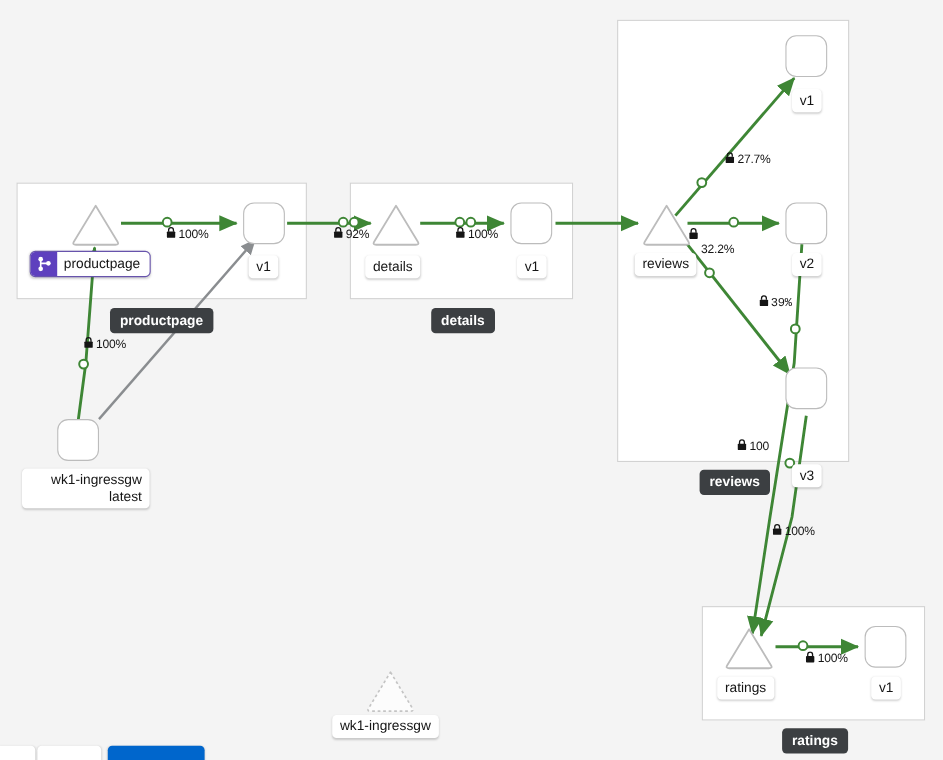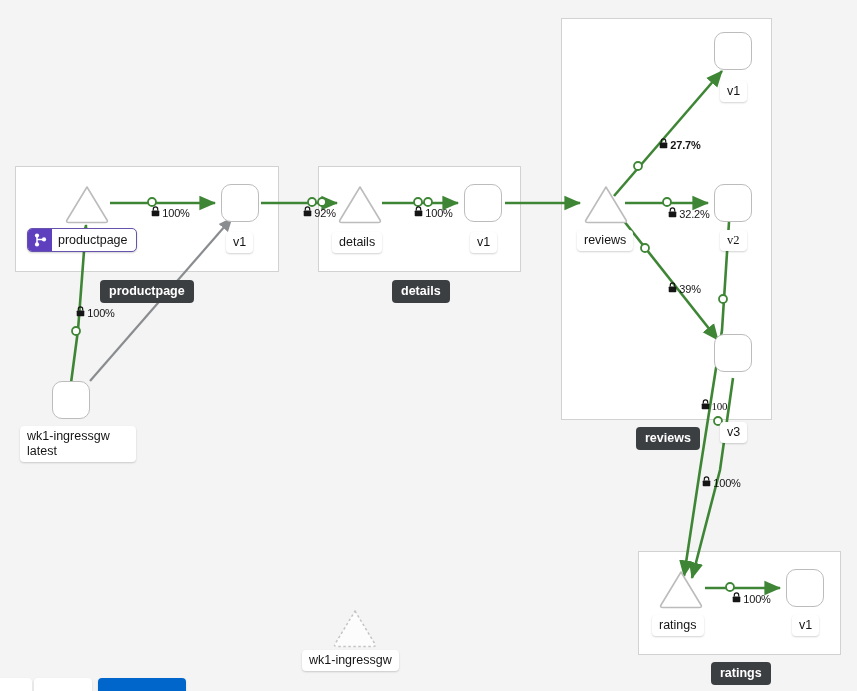--- a/index.html
+++ b/index.html
@@ -47,21 +47,21 @@
   
   .node-label {
     position: absolute;
     background: #ffffff;
     color: #151515;
     font-size: 12.5px;
     line-height: 15px;
     padding: 3px 7px;
     border-radius: 4px;
     white-space: pre;
-    text-align: left;
+    text-align: right;
     box-shadow: 0 1px 2px rgba(0,0,0,0.18);
   }
 
   
   .tooltip-chip {
     position: absolute;
     background: #3c3f42;
     color: #ffffff;
     font-size: 12.5px;
     font-weight: bold;
@@ -248,21 +248,21 @@
   <div class="node-label" style="left:226px; top:232px;">v1</div>
 
   <div class="node-label" style="left:332px; top:232px;">details</div>
 
   <div class="node-label" style="left:470px; top:232px;">v1</div>
 
   <div class="node-label" style="left:577px; top:230px;">reviews</div>
 
   <div class="node-label" style="left:720px; top:81px;">v1</div>
 
-  <div class="node-label" style="left:720px; top:230px;font-family:Liberation Serif, serif;">v2</div>
+  <div class="node-label" style="left:720px; top:230px;">v2</div>
 
   <div class="node-label" style="left:720px; top:381px;margin-top:41px;">v3</div>
 
   <div class="node-label" style="left:652px; top:615px;">ratings</div>
 
   <div class="node-label" style="left:792px; top:615px;">v1</div>
 
   <div class="node-label" style="left:20px; top:426px; width:102px;">wk1-ingressgw
 latest</div>
 
@@ -314,51 +314,51 @@
   <div class="edge-label" style="left:58px; top:294px;">
     <span class="lock">
       <svg width="9" height="11" viewBox="0 0 9 11">
         <path d="M2.3,4.6 L2.3,3.1 A2.2,2.2 0 0 1 6.7,3.1 L6.7,4.6" stroke="#151515" stroke-width="1.2" fill="none"></path>
         <rect x="0.7" y="4.4" width="7.6" height="5.8" rx="0.8" fill="#151515"></rect>
       </svg>
     </span>
     <span class="pct">100%</span>
   </div>
 
-  <div class="edge-label" style="left:641px; top:126px;font-weight:bold;">
+  <div class="edge-label" style="left:641px; top:126px;">
     <span class="lock">
       <svg width="9" height="11" viewBox="0 0 9 11">
         <path d="M2.3,4.6 L2.3,3.1 A2.2,2.2 0 0 1 6.7,3.1 L6.7,4.6" stroke="#151515" stroke-width="1.2" fill="none"></path>
         <rect x="0.7" y="4.4" width="7.6" height="5.8" rx="0.8" fill="#151515"></rect>
       </svg>
     </span>
     <span class="pct">27.7%</span>
   </div>
 
-  <div class="edge-label" style="left:650px; top:195px;">
+  <div class="edge-label" style="left:608px; top:195px;align-items:flex-end;">
     <span class="lock">
       <svg width="9" height="11" viewBox="0 0 9 11">
         <path d="M2.3,4.6 L2.3,3.1 A2.2,2.2 0 0 1 6.7,3.1 L6.7,4.6" stroke="#151515" stroke-width="1.2" fill="none"></path>
         <rect x="0.7" y="4.4" width="7.6" height="5.8" rx="0.8" fill="#151515"></rect>
       </svg>
     </span>
     <span class="pct">32.2%</span>
   </div>
 
-  <div class="edge-label" style="left:650px; top:270px;">
+  <div class="edge-label" style="left:650px; top:256px;font-family:Liberation Mono, monospace;">
     <span class="lock">
       <svg width="9" height="11" viewBox="0 0 9 11">
         <path d="M2.3,4.6 L2.3,3.1 A2.2,2.2 0 0 1 6.7,3.1 L6.7,4.6" stroke="#151515" stroke-width="1.2" fill="none"></path>
         <rect x="0.7" y="4.4" width="7.6" height="5.8" rx="0.8" fill="#151515"></rect>
       </svg>
     </span>
     <span class="pct">39%</span>
   </div>
 
-  <div class="edge-label" style="left:684px; top:387px;font-family:Liberation Serif, serif;">
+  <div class="edge-label" style="left:652px; top:387px;">
     <span class="lock">
       <svg width="9" height="11" viewBox="0 0 9 11">
         <path d="M2.3,4.6 L2.3,3.1 A2.2,2.2 0 0 1 6.7,3.1 L6.7,4.6" stroke="#151515" stroke-width="1.2" fill="none"></path>
         <rect x="0.7" y="4.4" width="7.6" height="5.8" rx="0.8" fill="#151515"></rect>
       </svg>
     </span>
     <span class="pct">100</span>
   </div>
 
   <div class="edge-label" style="left:684px; top:464px;">

